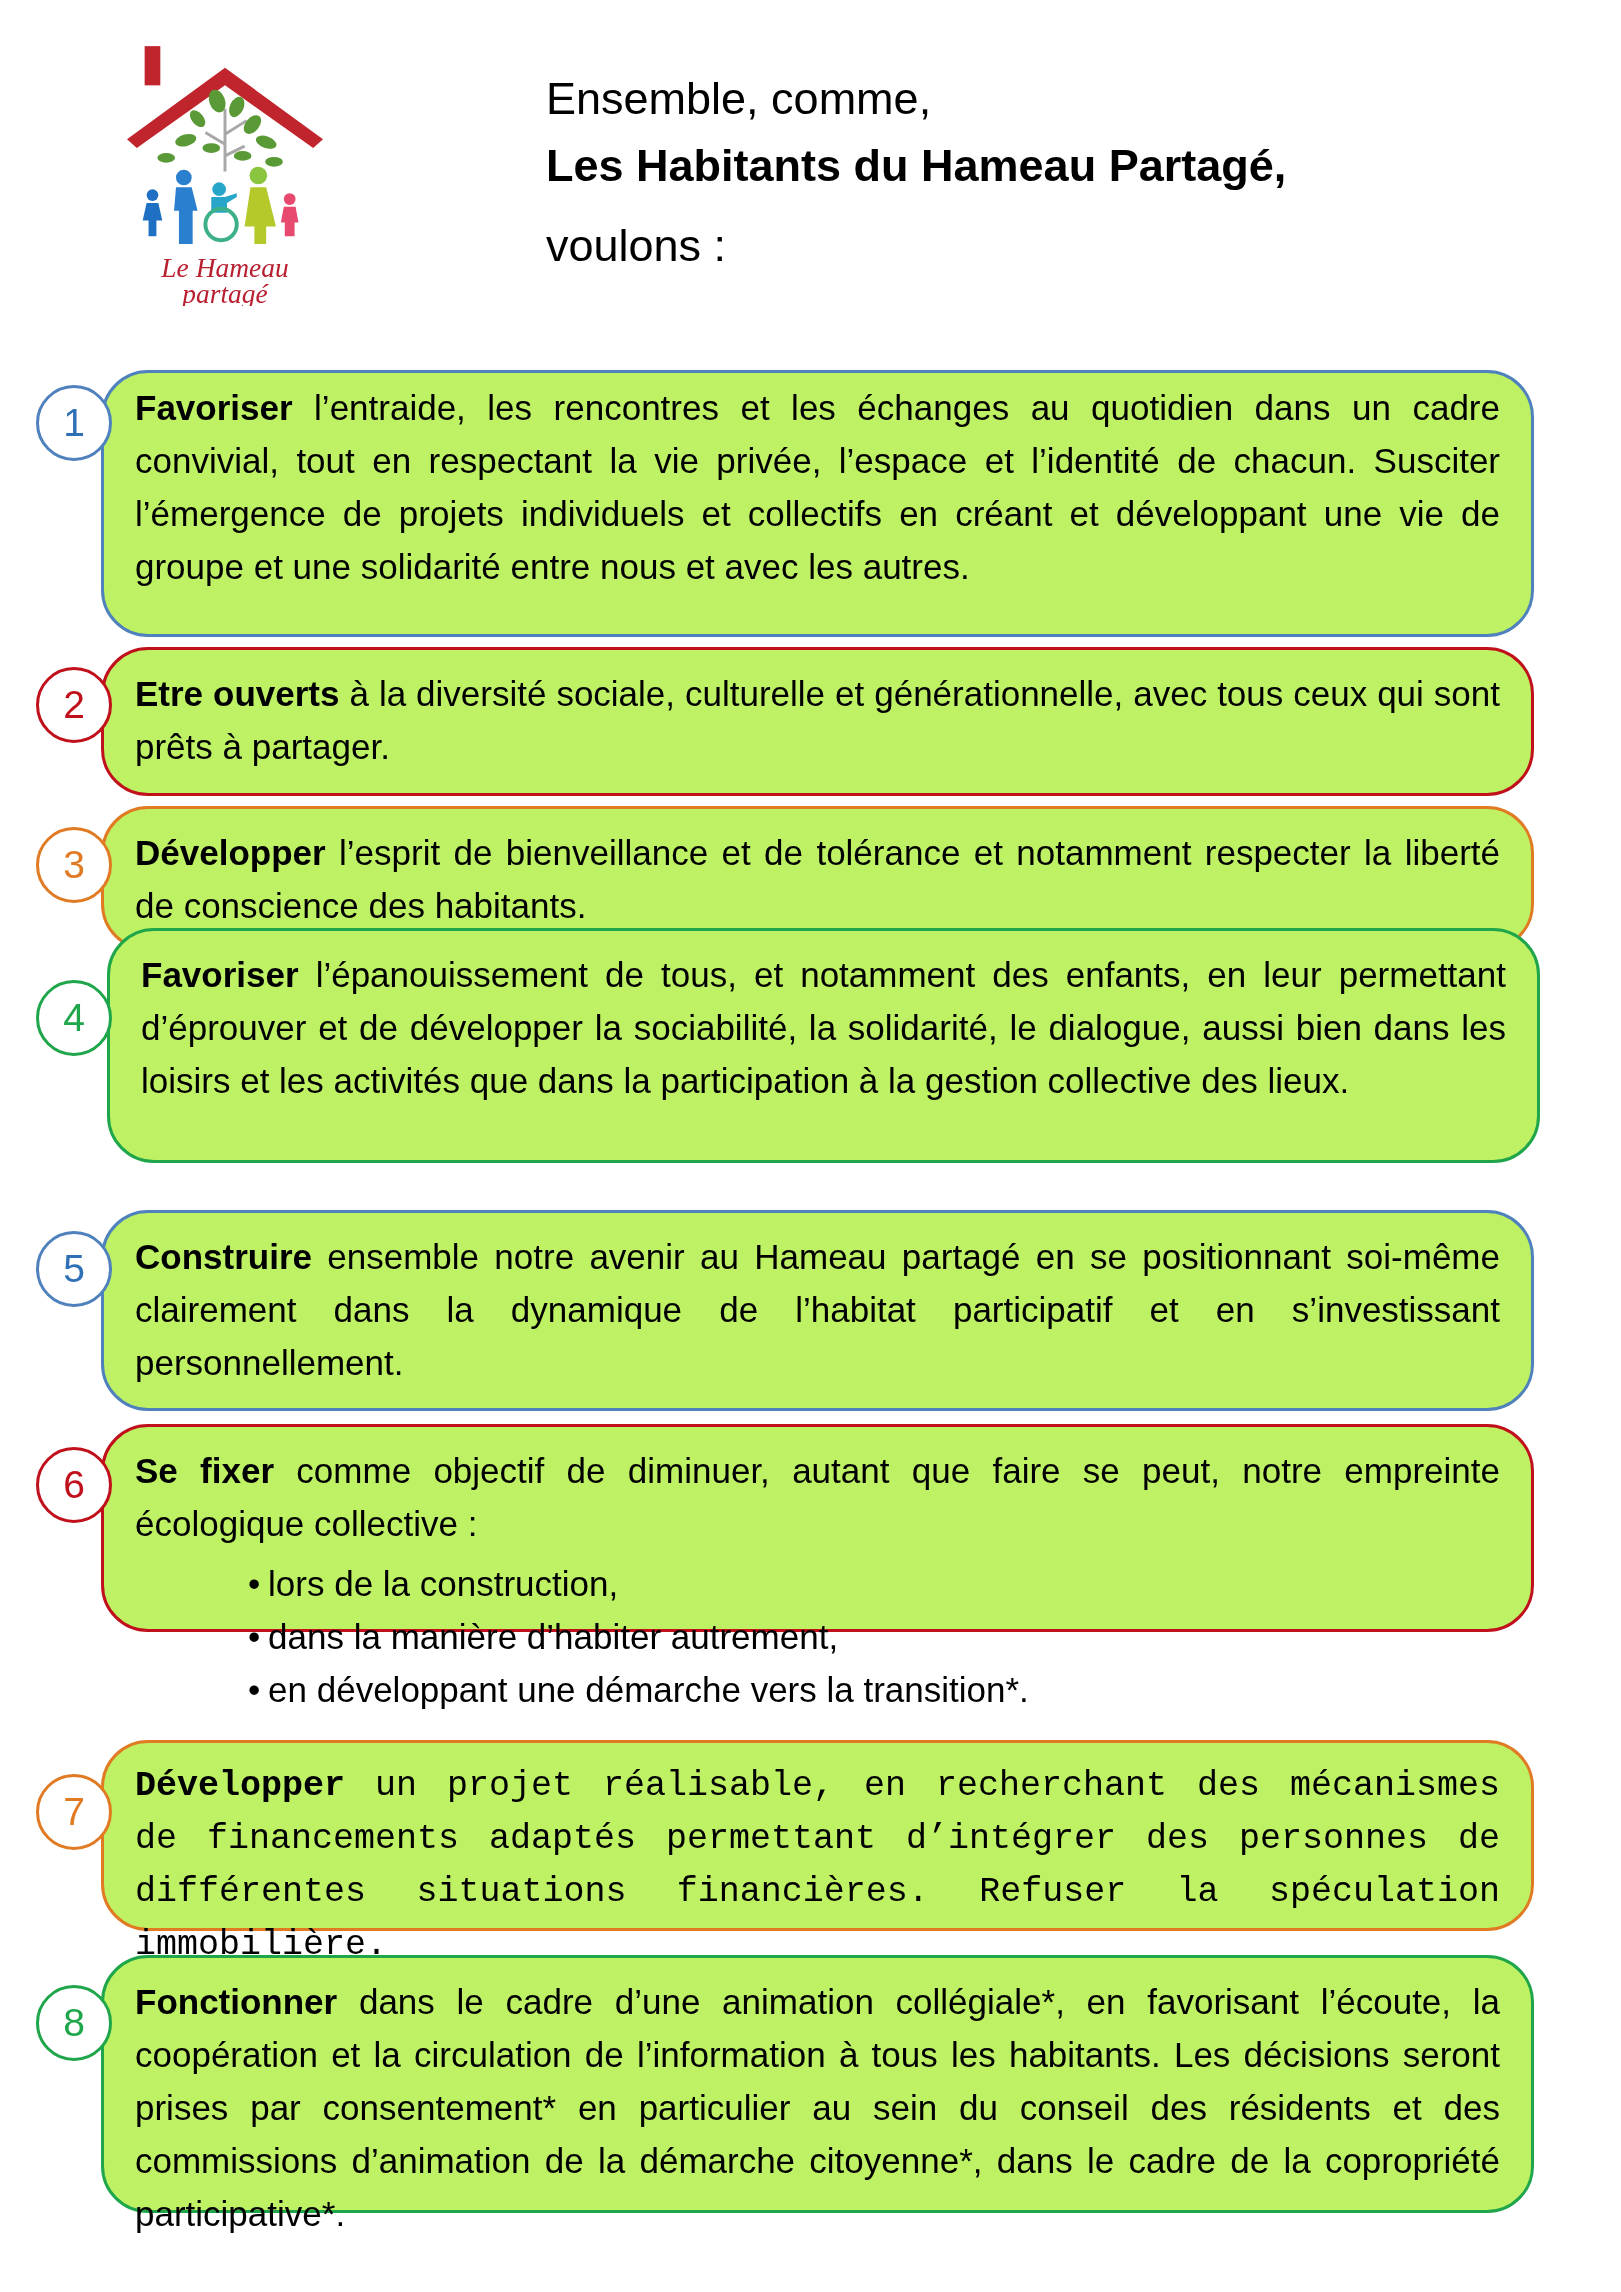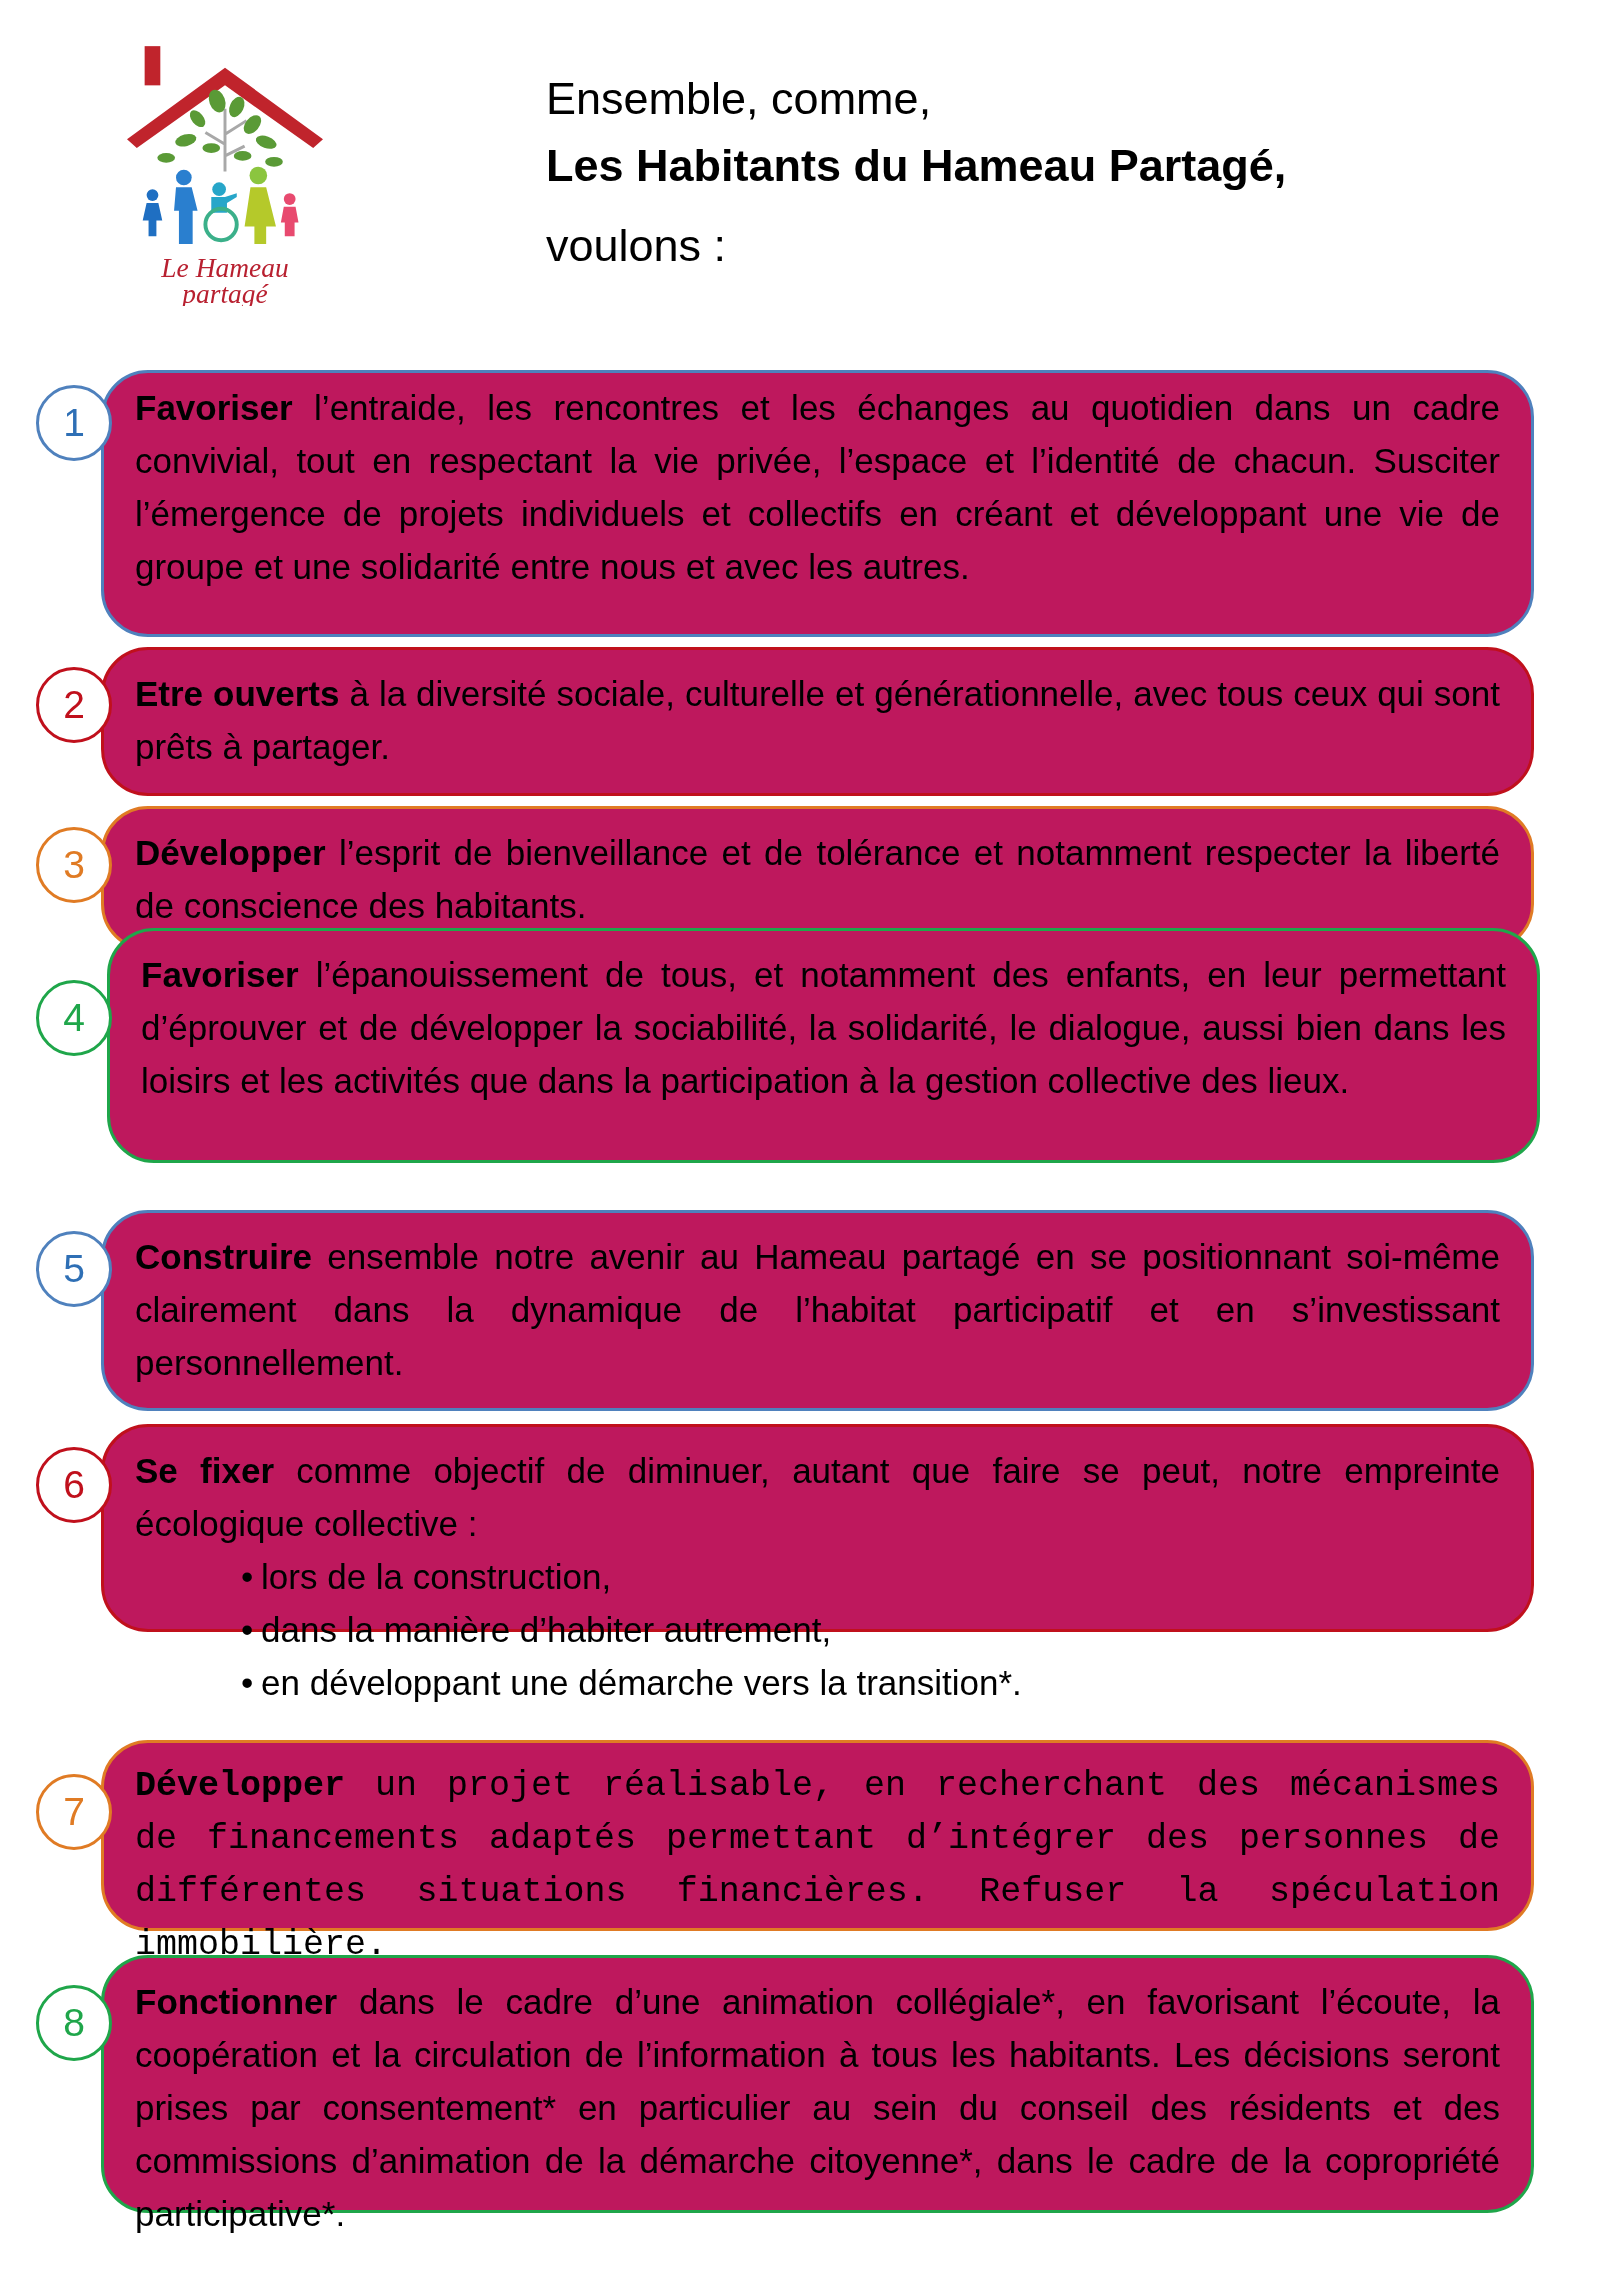--- a/index.html
+++ b/index.html
@@ -7,28 +7,28 @@
     width: 1621px; height: 2293px; position: relative; overflow: hidden;
     font-family: "Liberation Sans", sans-serif; color: #000;
   }
   .logo { position: absolute; left: 127px; top: 46px; width: 196px; height: 260px; }
   .header { position: absolute; left: 546px; top: 76px; font-size: 45px; line-height: 1.0; }
   .header .l1 { position: absolute; top: 0; white-space: nowrap; }
   .header .l2 { position: absolute; top: 67px; white-space: nowrap; font-weight: bold; }
   .header .l3 { position: absolute; top: 147px; white-space: nowrap; }
 
   .item { position: absolute; left: 101px; width: 1433px; box-sizing: border-box;
-          border: 3.4px solid; border-radius: 47px; background: #be185d; }
+          border: 3.4px solid; border-radius: 47px; background: #bef264; }
   .item .text { position: absolute; left: 31px; right: 31px; font-size: 35px; line-height: 53px;
                 text-align: justify; }
   .item .text b { font-weight: bold; }
   .num { position: absolute; width: 76px; height: 76px; box-sizing: border-box; border: 3.4px solid;
          border-radius: 50%; background: #fff; left: 36px;
          display: flex; align-items: center; justify-content: center; font-size: 39px; }
-  .bullets { list-style: none; margin: 0; padding: 0 0 0 106px; }
+  .bullets { list-style: none; margin: 7px; padding: 0 0 0 106px; }
   .bullets li { text-align: left; }
   .bullets li::before { content: "\2022"; margin-right: 7.8px; }
 </style>
 </head>
 <body>
 
 <div class="logo">
   <svg width="196" height="260" viewBox="0 0 200 265">
 
     <rect x="18" y="0" width="16" height="40" fill="#c0242c"></rect>

